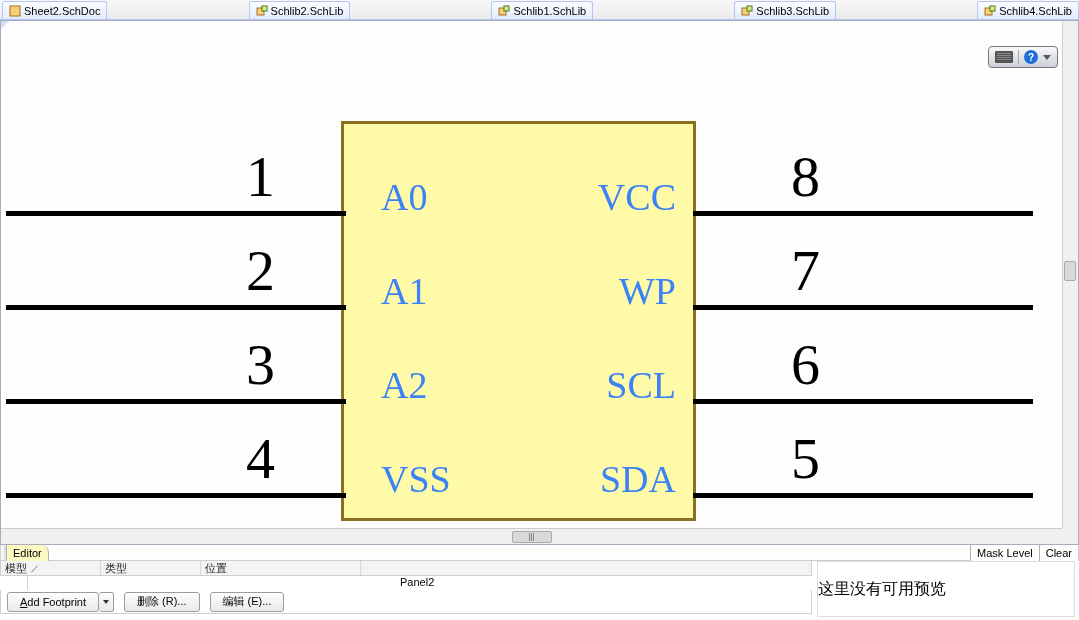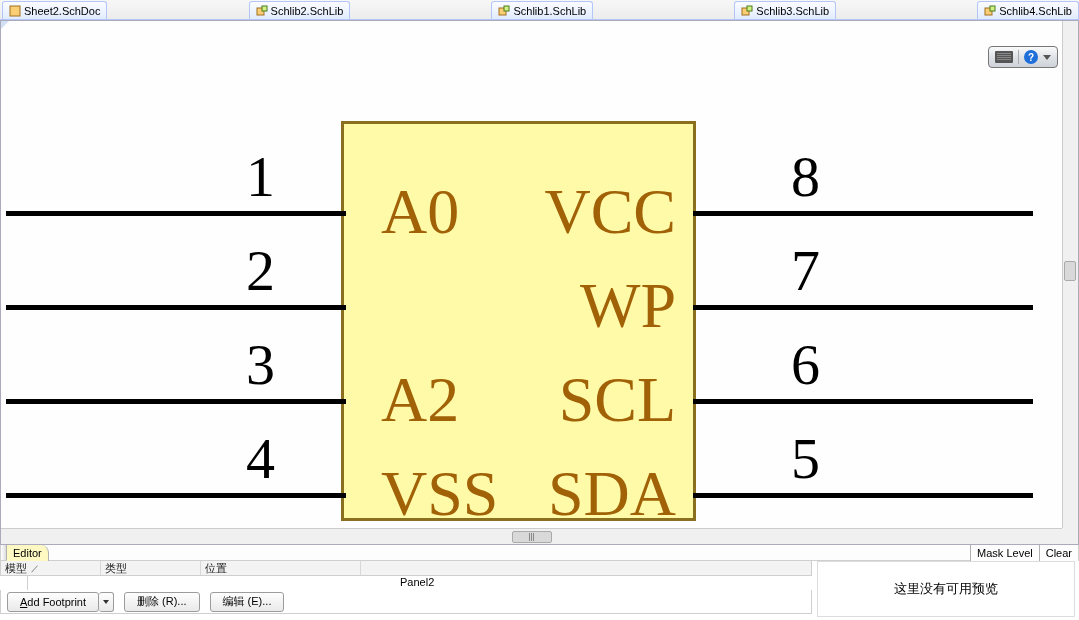--- a/index.html
+++ b/index.html
@@ -96,21 +96,21 @@
   }
   .pin-line {
     position:absolute; height:5px; background:#000;
   }
   .pin-line.left { left: -15px; width: 340px; }
   .pin-line.right { left: 672px; width: 340px; }
   .pin-num {
     position:absolute; font-size:58px; color:#000;
   }
   .pin-name {
-    position:absolute; font-size:64px; color:#a16207;
+    position:absolute; font-size:38px; color:#3b82f6;
   }
 
   
   .hscroll {
     position:absolute; left:0; right:16px; bottom:0; height:16px;
     background:#f0f0f0; border-top:1px solid #ccc;
     display:flex; align-items:center; justify-content:center;
   }
   .hscroll .thumb { width:40px; height:12px; background:#d9d9d9; border:1px solid #aaa; border-radius:2px; display:flex; align-items:center; justify-content:center; gap:1px;}
   .hscroll .thumb span{width:1px;height:8px;background:#888;}
@@ -160,22 +160,22 @@
 
   
   .desc-row { height:14px; display:flex; border-left:1px solid #cfcfcf; border-right:6px solid #ef4444;margin-left:27px;}
   .desc-row .spacer { width: 372px; }
   .desc-row .txt { font-size:11px; }
 
   
   .preview-box {
     position:absolute; right:4px; top:561px; height:56px; width:258px;
     background:#fff; border:1px solid #dcdcdc;
-    display:flex; align-items:center; justify-content:center;
-    font-size:13px;
+    display:flex; align-items:center; 
+    font-size:16px;
   }
 
   
   .btn-row { height:24px; display:flex; align-items:center; gap:10px; padding:2px 6px; border:1px solid #cfcfcf; border-top:none;}
   .btn {
     height:20px; padding:0 12px;
     background: linear-gradient(#fefefe,#e9e9e9);
     border:1px solid #9c9c9c; border-radius:3px;
     display:flex; align-items:center; font-size:11px; cursor:pointer;
   }
@@ -254,20 +254,21 @@
     <div class="pin-line left" style="top:184px"></div>
     <div class="pin-line left" style="top:278px"></div>
     <div class="pin-line left" style="top:372px"></div>
 
     <div class="pin-num" style="left:225px; top:22px">1</div>
     <div class="pin-num" style="left:225px; top:116px">2</div>
     <div class="pin-num" style="left:225px; top:210px">3</div>
     <div class="pin-num" style="left:225px; top:304px">4</div>
 
     <div class="pin-name" style="left:360px; top:54px">A0</div>
+    <div class="pin-name" style="left:360px; top:148px">A1</div>
     <div class="pin-name" style="left:360px; top:242px">A2</div>
     <div class="pin-name" style="left:360px; top:336px">VSS</div>
 
     <div class="pin-line right" style="top:90px"></div>
     <div class="pin-line right" style="top:184px"></div>
     <div class="pin-line right" style="top:278px"></div>
     <div class="pin-line right" style="top:372px"></div>
 
     <div class="pin-num" style="left:770px; top:22px">8</div>
     <div class="pin-num" style="left:770px; top:116px">7</div>

